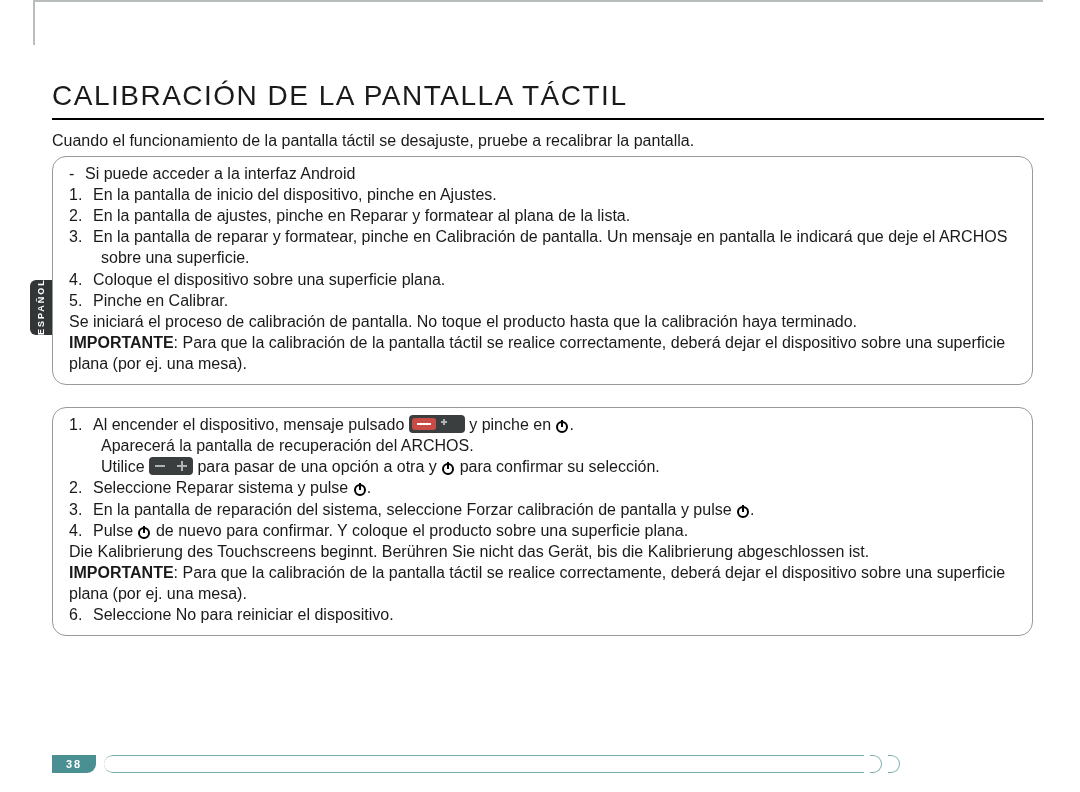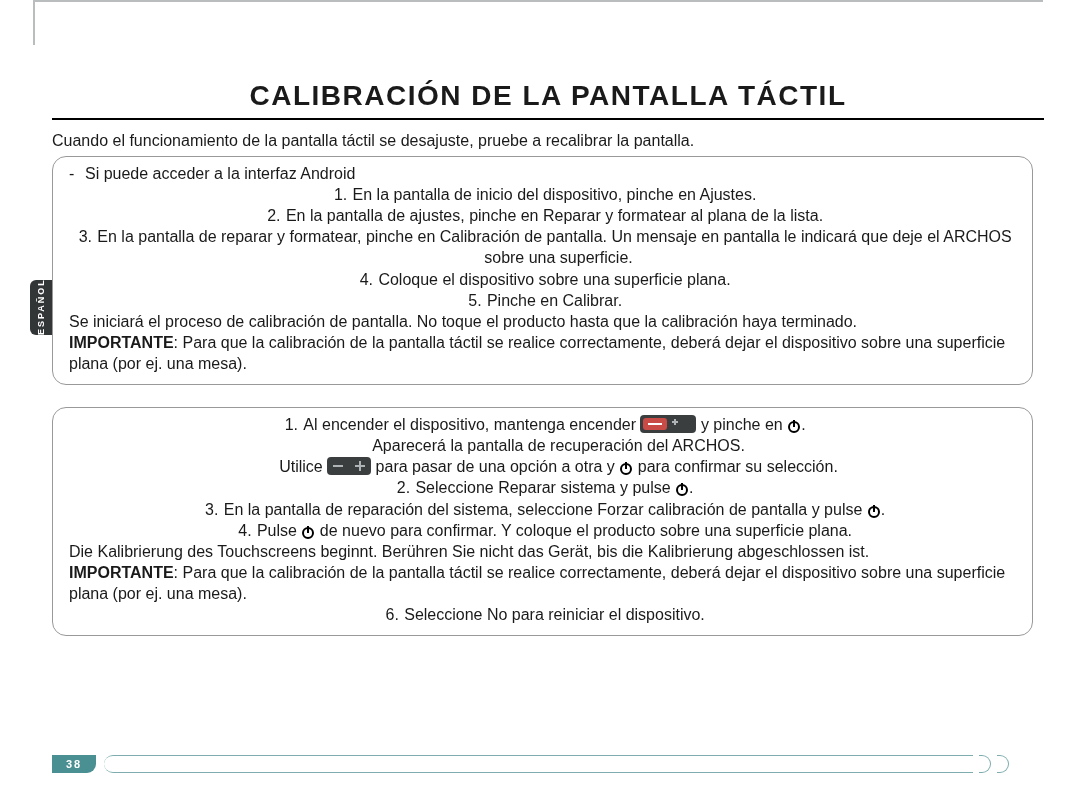--- a/index.html
+++ b/index.html
@@ -28,23 +28,23 @@
     background: #b9bdbd;
   }
   .page {
     position: absolute;
     left: 52px;
     top: 60px;
     width: 992px;
   }
   h1 {
     margin: 20px 0 6px 0;
-    text-align: center;
+    text-align: left;
     font-size: 28px;
-    font-weight: 700;
+    font-weight: 400;
     letter-spacing: 1.5px;
     font-family: "Arial", sans-serif;
     text-transform: uppercase;
   }
   .hr {
     border: none;
     border-top: 2px solid #000;
     margin: 0 0 10px 0;
   }
   .lead {
@@ -64,21 +64,20 @@
     width: 16px;
   }
   ol {
     list-style: none;
     margin: 0;
     padding: 0;
   }
   ol li {
     padding-left: 32px;
     text-indent: -32px;
-    text-align: center;
   }
   .num {
     display: inline-block;
     width: 24px;
     text-indent: 0;
   }
   .lang-tab {
     position: absolute;
     left: 30px;
     top: 335px;
@@ -96,21 +95,21 @@
     border-top-left-radius: 6px;
     border-top-right-radius: 6px;
   }
   svg.icon {
     vertical-align: -3px;
   }
   .footer-bar {
     position: absolute;
     left: 52px;
     top: 755px;
-    width: 957px;
+    width: 848px;
     height: 18px;
   }
   .footer-num {
     position: absolute;
     left: 0;
     top: 0;
     width: 44px;
     height: 18px;
     background: #4a8f92;
     color: #fff;
@@ -182,21 +181,21 @@
       <li><span class="num">5.</span><span>Pinche en Calibrar.</span></li>
     </ol>
     <div>Se iniciará el proceso de calibración de pantalla. No toque el producto hasta que la calibración haya terminado.</div>
     <div>
       <strong>IMPORTANTE</strong><span>: Para que la calibración de la pantalla táctil se realice correctamente, deberá dejar el dispositivo sobre una superficie plana (por ej. una mesa).</span>
     </div>
   </div>
 
   <div class="box">
     <ol>
-      <li><span class="num">1.</span><span>Al encender el dispositivo, mantenga encender </span>
+      <li><span class="num">1.</span><span>Al encender el dispositivo, mensaje pulsado </span>
         <svg class="icon" width="56" height="18">
             <rect x="0" y="0" width="56" height="18" rx="4" fill="#3b3e3f"></rect>
             <rect x="3" y="3" width="24" height="12" rx="3" fill="#c94b46"></rect>
             <line x1="8" y1="9" x2="22" y2="9" stroke="#fff" stroke-width="2"></line>
             <rect x="32" y="6" width="6" height="2" fill="#aeb4b5"></rect>
             <rect x="34" y="4" width="2" height="6" fill="#aeb4b5"></rect>
           </svg>
         <span> y pinche en </span>
         <svg class="icon" width="14" height="14">
             <circle cx="7" cy="8" r="5" stroke="#000" stroke-width="2" fill="none"></circle>

